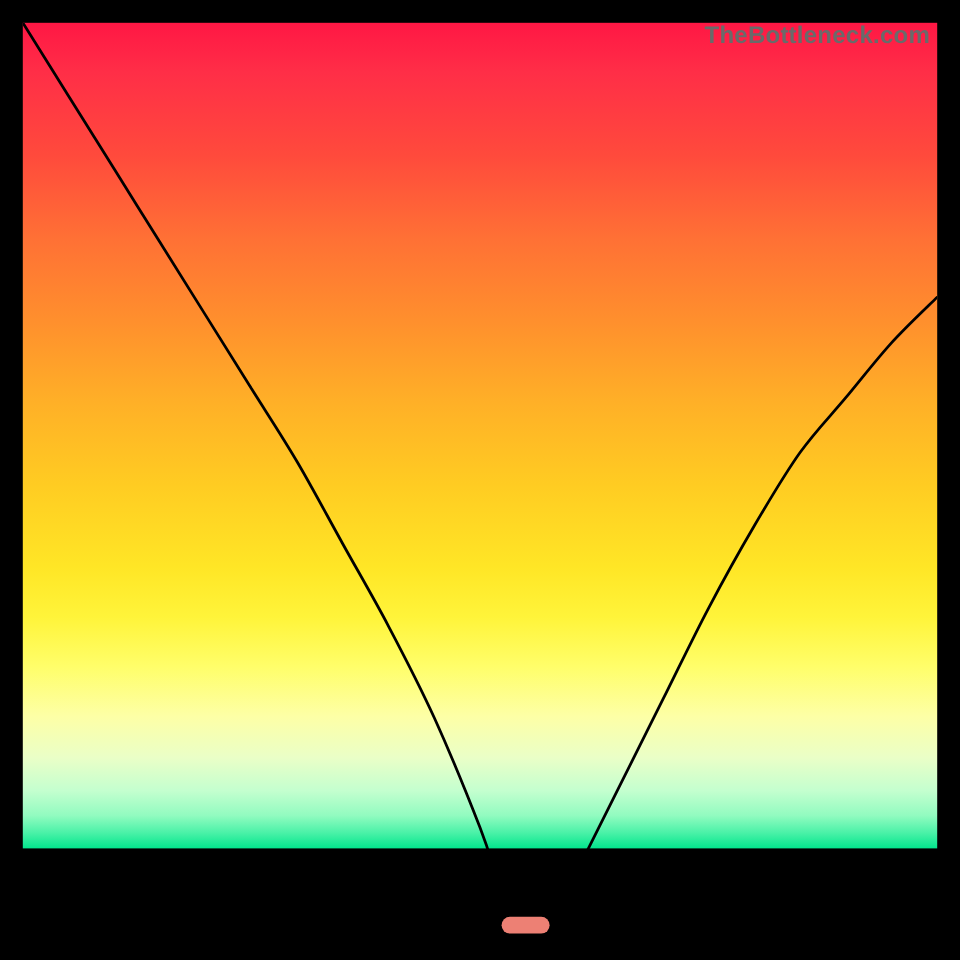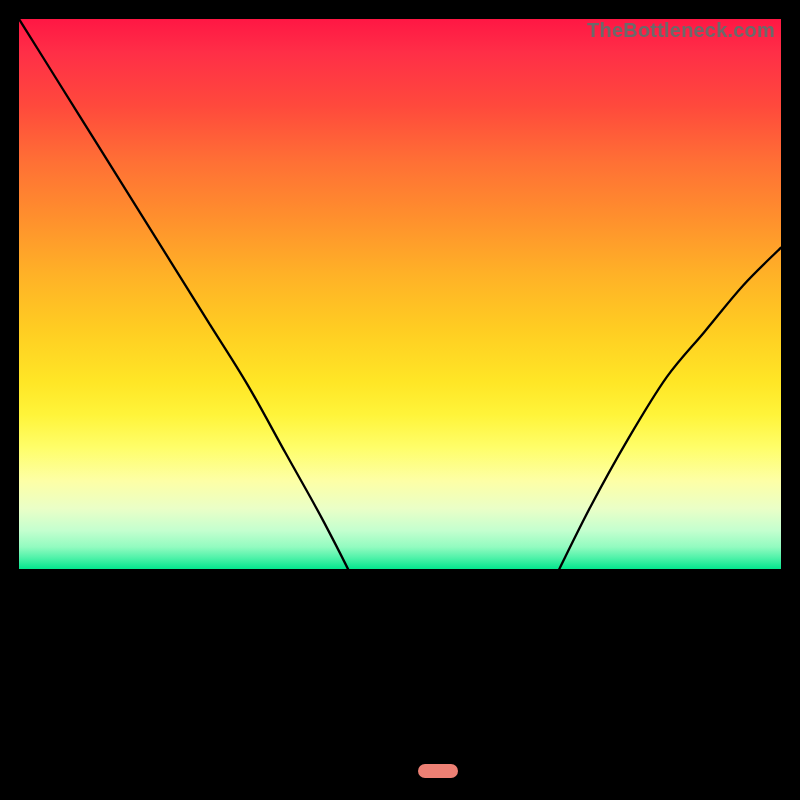--- a/index.html
+++ b/index.html
@@ -9,21 +9,21 @@
     height: 800px;
     background: #000;
     overflow: hidden;
     font-family: Arial, Helvetica, sans-serif;
   }
   .frame {
     position: absolute;
     left: 19px;
     top: 19px;
     width: 762px;
-    height: 550px;
+    height: 688px;
     background: linear-gradient(to bottom,
       #ff1744 0%,
       #ff2e47 6%,
       #ff4a3c 16%,
       #ff7035 26%,
       #ff8f2d 36%,
       #ffb027 46%,
       #ffcc22 56%,
       #ffe626 66%,
       #fff43a 72%,

